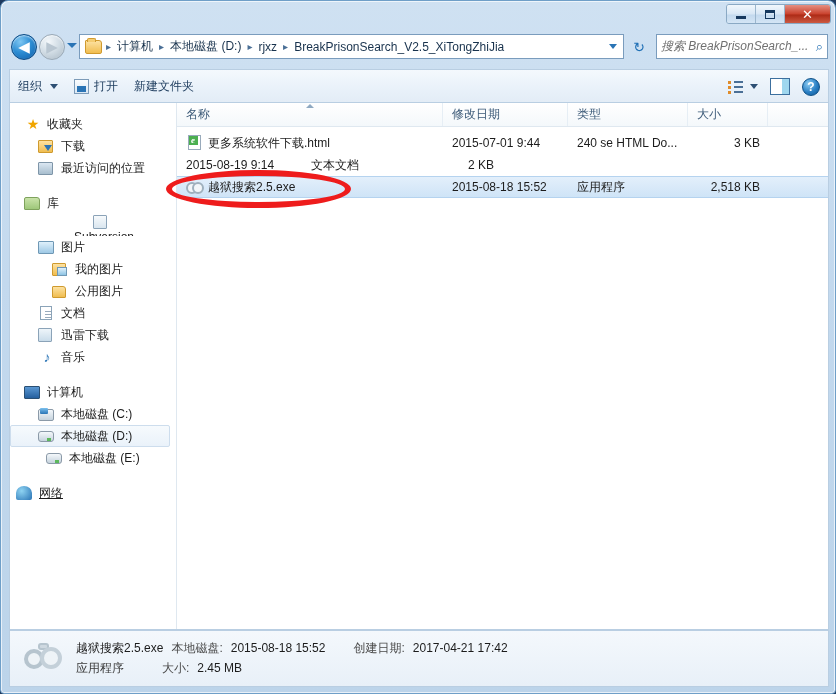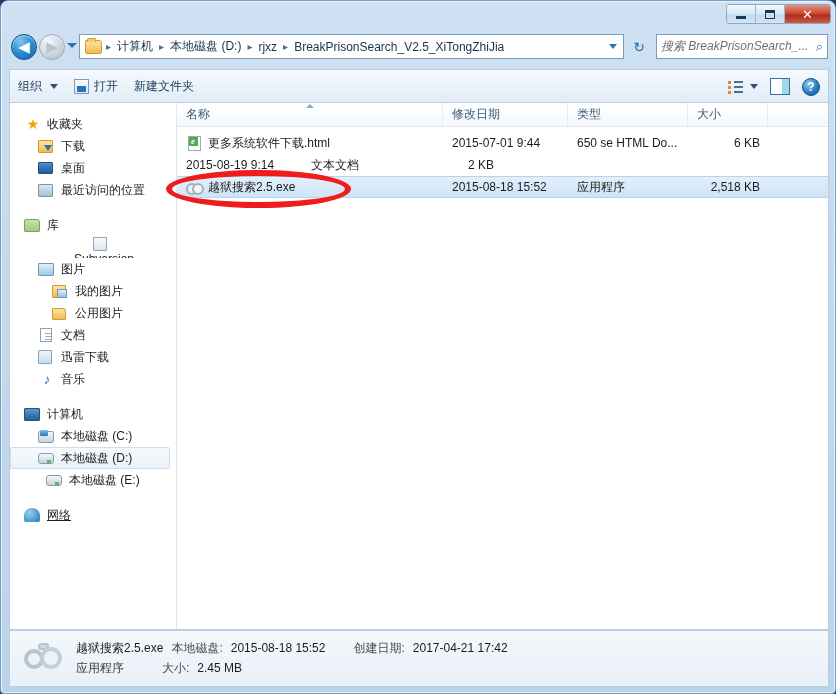--- a/index.html
+++ b/index.html
@@ -251,21 +251,21 @@
   .c-rest { flex: 1; border-right: none; }
 
   .row {
     display: flex; height: 22px; align-items: center; cursor: default;
   }
   .row.sel {
     background: linear-gradient(180deg,#e3effb 0%,#cfe4f7 100%);
     border: 1px solid #b5d3ef; border-left: none; border-right: none;
   }
   .cell { font-size: 12px; color: #1c1c1c; white-space: nowrap; overflow: hidden; }
-  .cell.name { width: 266px; display: flex; align-items: flex-end; padding-left: 9px; }
+  .cell.name { width: 266px; display: flex; align-items: center; padding-left: 9px; }
   .cell.date { width: 125px; padding-left: 9px; }
   .cell.type { width: 120px; padding-left: 9px; text-overflow: ellipsis; }
   .cell.size { width: 80px; text-align: right; padding-right: 8px; }
   .fico { width: 16px; height: 16px; margin-right: 6px; flex: none; position: relative; }
 
   .ic-html { width:13px;height:15px;margin:0 auto;background:#fff;border:1px solid #9ab;
              position:relative; }
   .ic-html:after { content:'e'; position:absolute; left:0; top:0; width:9px; height:9px;
              background:#4caf50; color:#fff; font-size:9px; line-height:9px; text-align:center;
              font-family:"Liberation Serif",serif; font-weight:bold; }
@@ -395,26 +395,20 @@
           <span class="navlbl" style="font-weight: normal;">收藏夹</span>
         </div>
         <div class="navitem" style="padding-left: 28px; margin-right: 6px;">
           <span class="navico">
             <i class="ic-dl" style="display: block; position: relative;"></i>
           </span>
           <span class="navlbl">下载</span>
         </div>
         <div class="navitem" style="padding-left: 28px; margin-right: 6px;">
           <span class="navico">
-            <i class="ic-desk" style="display: block; position: relative;"></i>
-          </span>
-          <span class="navlbl">桌面</span>
-        </div>
-        <div class="navitem" style="padding-left: 28px; margin-right: 6px;">
-          <span class="navico">
             <i class="ic-recent" style="display: block; position: relative;"></i>
           </span>
           <span class="navlbl">最近访问的位置</span>
         </div>
         <div class="navspacer"></div>
         <div class="navitem" style="padding-left: 14px; margin-right: 6px;">
           <span class="navico">
             <i class="ic-lib" style="display: block; position: relative;"></i>
           </span>
           <span class="navlbl" style="font-weight: normal;">库</span>
@@ -480,21 +474,21 @@
           </span>
           <span class="navlbl">本地磁盘 (D:)</span>
         </div>
         <div class="navitem" style="padding-left: 36px; margin-right: 6px;">
           <span class="navico">
             <i class="ic-drive" style="display: block; position: relative;"></i>
           </span>
           <span class="navlbl">本地磁盘 (E:)</span>
         </div>
         <div class="navspacer"></div>
-        <div class="navitem" style="padding-left: 14px; margin-right: 6px; text-decoration: underline;">
+        <div class="navitem" style="padding-left: 6px; margin-right: 6px; text-decoration: underline;">
           <span class="navico">
             <i class="ic-net" style="display: block; position: relative;"></i>
           </span>
           <span class="navlbl" style="font-weight: normal;">网络</span>
         </div>
       </div>
     <div id="listpane">
       <div id="colhdr">
           <div class="col c-name sorted">名称</div>
           <div class="col c-date">修改日期</div>
@@ -504,22 +498,22 @@
         </div>
       <div id="rows" style="padding-top: 5px;">
           <div class="row">
             <div class="cell name">
               <span class="fico">
                 <i class="ic-html" style="display: block; position: relative;"></i>
               </span>
               <span>更多系统软件下载.html</span>
             </div>
             <div class="cell date">2015-07-01 9:44</div>
-            <div class="cell type">650 se HTML Do...</div>
-            <div class="cell size">6 KB</div>
+            <div class="cell type">240 se HTML Do...</div>
+            <div class="cell size">3 KB</div>
           </div>
           <div class="row">
             <div class="cell date">2015-08-19 9:14</div>
             <div class="cell type">文本文档</div>
             <div class="cell size">2 KB</div>
           </div>
           <div class="row sel">
             <div class="cell name">
               <span class="fico">
                 <i class="ic-cuffs" style="display: block; position: relative;"></i>

